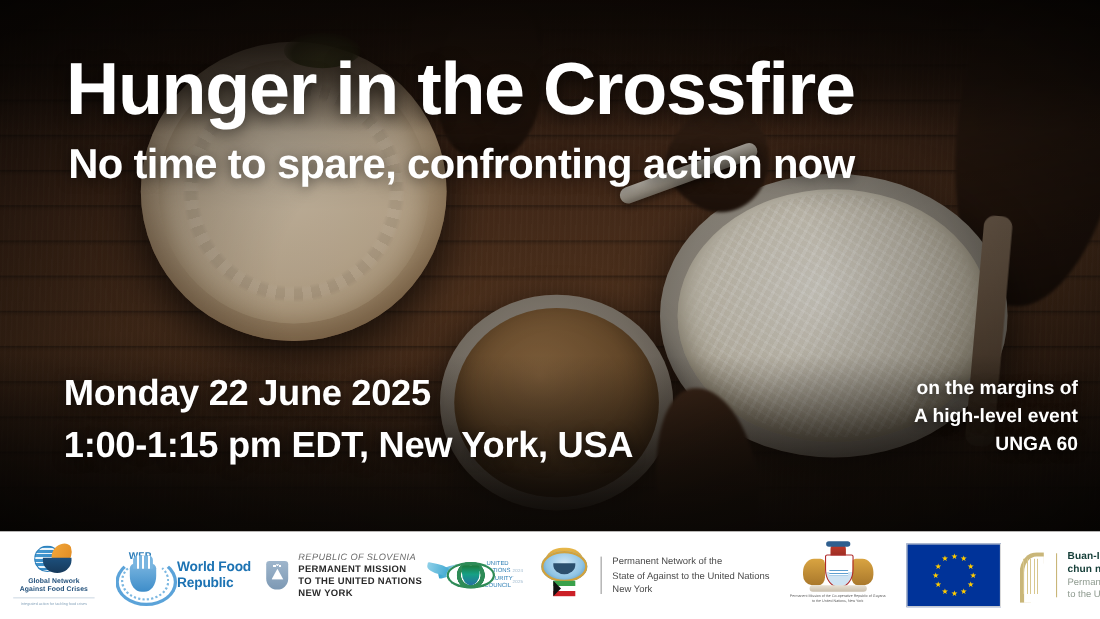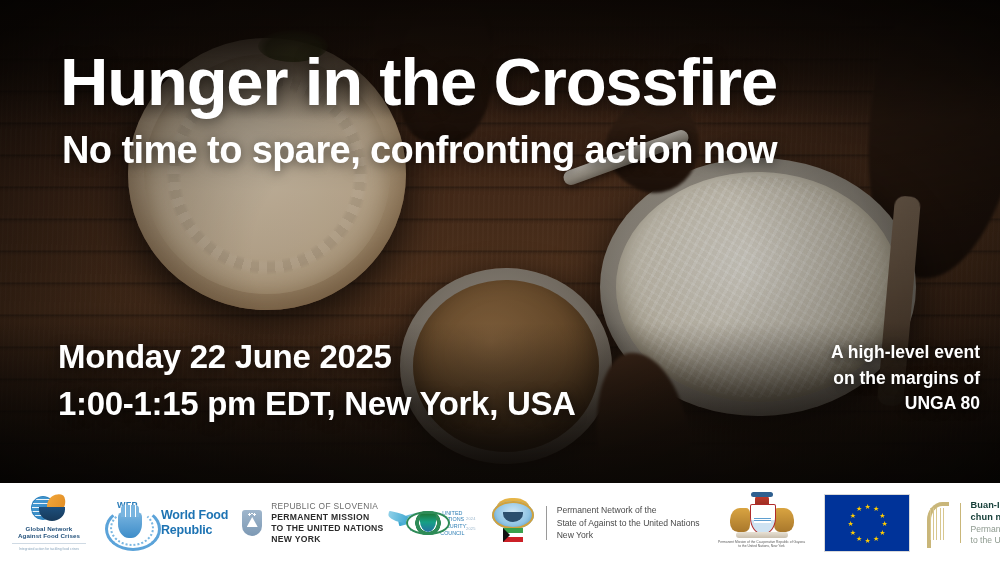--- a/index.html
+++ b/index.html
@@ -311,21 +311,21 @@
     background:#fff;
     clip-path: polygon(50% 0%, 100% 100%, 0% 100%);
   }
   .svn-crest::before {
     content:""; position:absolute; left:6px; top:3px; width:8px; height:3px;
     background: radial-gradient(circle at 20% 50%, #fff 0 1.2px, transparent 1.3px),
                 radial-gradient(circle at 50% 0%, #fff 0 1.2px, transparent 1.3px),
                 radial-gradient(circle at 80% 50%, #fff 0 1.2px, transparent 1.3px);
   }
   .svn-txt { line-height: 1.3; }
-  .svn-l1 { font-size: 8.4px; color: #6b6b6b; letter-spacing: .35px; }
+  .svn-l1 { font-size: 8.4px; color: #6b6b6b; letter-spacing: .35px; font-style: italic; }
   .svn-l2 { font-size: 8.6px; color: #2b2b2b; font-weight: bold; letter-spacing: .3px; }
 
   
   .sl-wrap { flex-direction: row; justify-content: center; width: 78px; }
   .sl-mark { width: 62px; height: 28px; position: relative; }
   .sl-ring {
     position:absolute; left:8px; top:2px; width:44px; height:24px;
     border-radius:50%;
     background: radial-gradient(circle at 50% 50%, #fff 0 34%, #2e8b57 36% 50%, #fff 52%);
     box-shadow: inset 0 0 0 2px #2e8b57;
@@ -453,23 +453,23 @@
   <div class="text-layer">
     <div class="headline">Hunger in the Crossfire</div>
     <div class="subhead">No time to spare, confronting action now</div>
 
     <div class="date-block">
       <div>Monday 22 June 2025</div>
       <div>1:00-1:15 pm EDT, New York, USA</div>
     </div>
 
     <div class="event-note">
+      <div>on the margins of</div>
       <div>A high-level event</div>
-      <div>on the margins of</div>
-      <div>UNGA 80</div>
+      <div>UNGA 60</div>
     </div>
   </div>
 
   <div class="logo-bar">
 
     <div class="logo gn-wrap">
       <div class="gn-mark">
         <div class="gn-globe"></div>
         <div class="gn-wheat"></div>
         <div class="gn-hand"></div>

